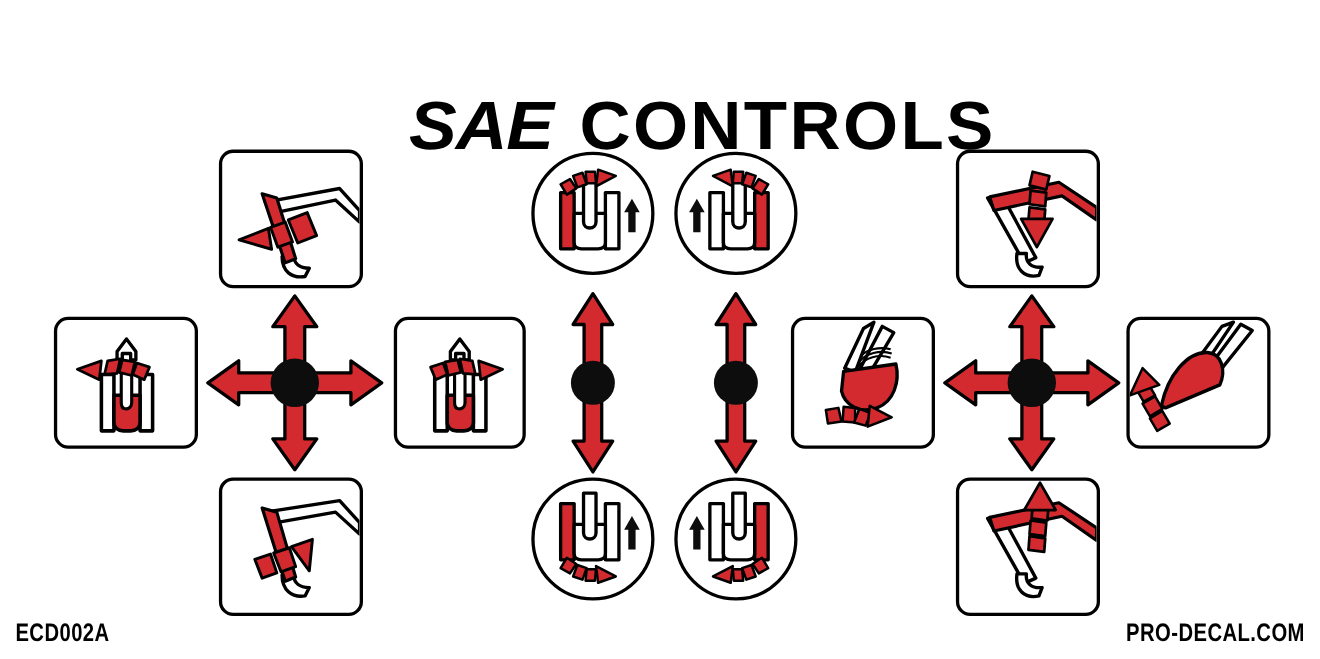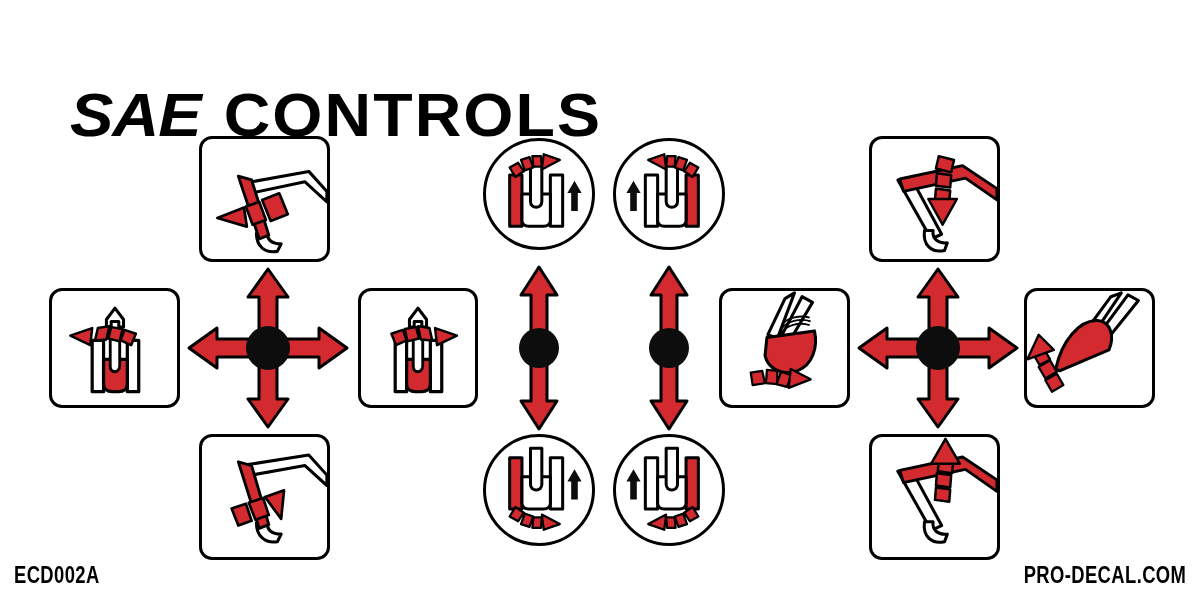--- a/index.html
+++ b/index.html
@@ -9,20 +9,21 @@
     font-family:"Liberation Sans", sans-serif;
     overflow:hidden;
     position:relative;
   }
   #stage{position:absolute;inset:0;}
 
   
   .title{
     position:absolute;
     top:22px;left:0;width:1200px;
+    text-align:center;
     white-space:pre;
     font-family:"Liberation Sans", sans-serif;
     font-weight:bold;
     font-size:62px;
     letter-spacing:1px;
     color:#000;
     line-height:1;
   }
   .title .sae{
     font-style:italic;

